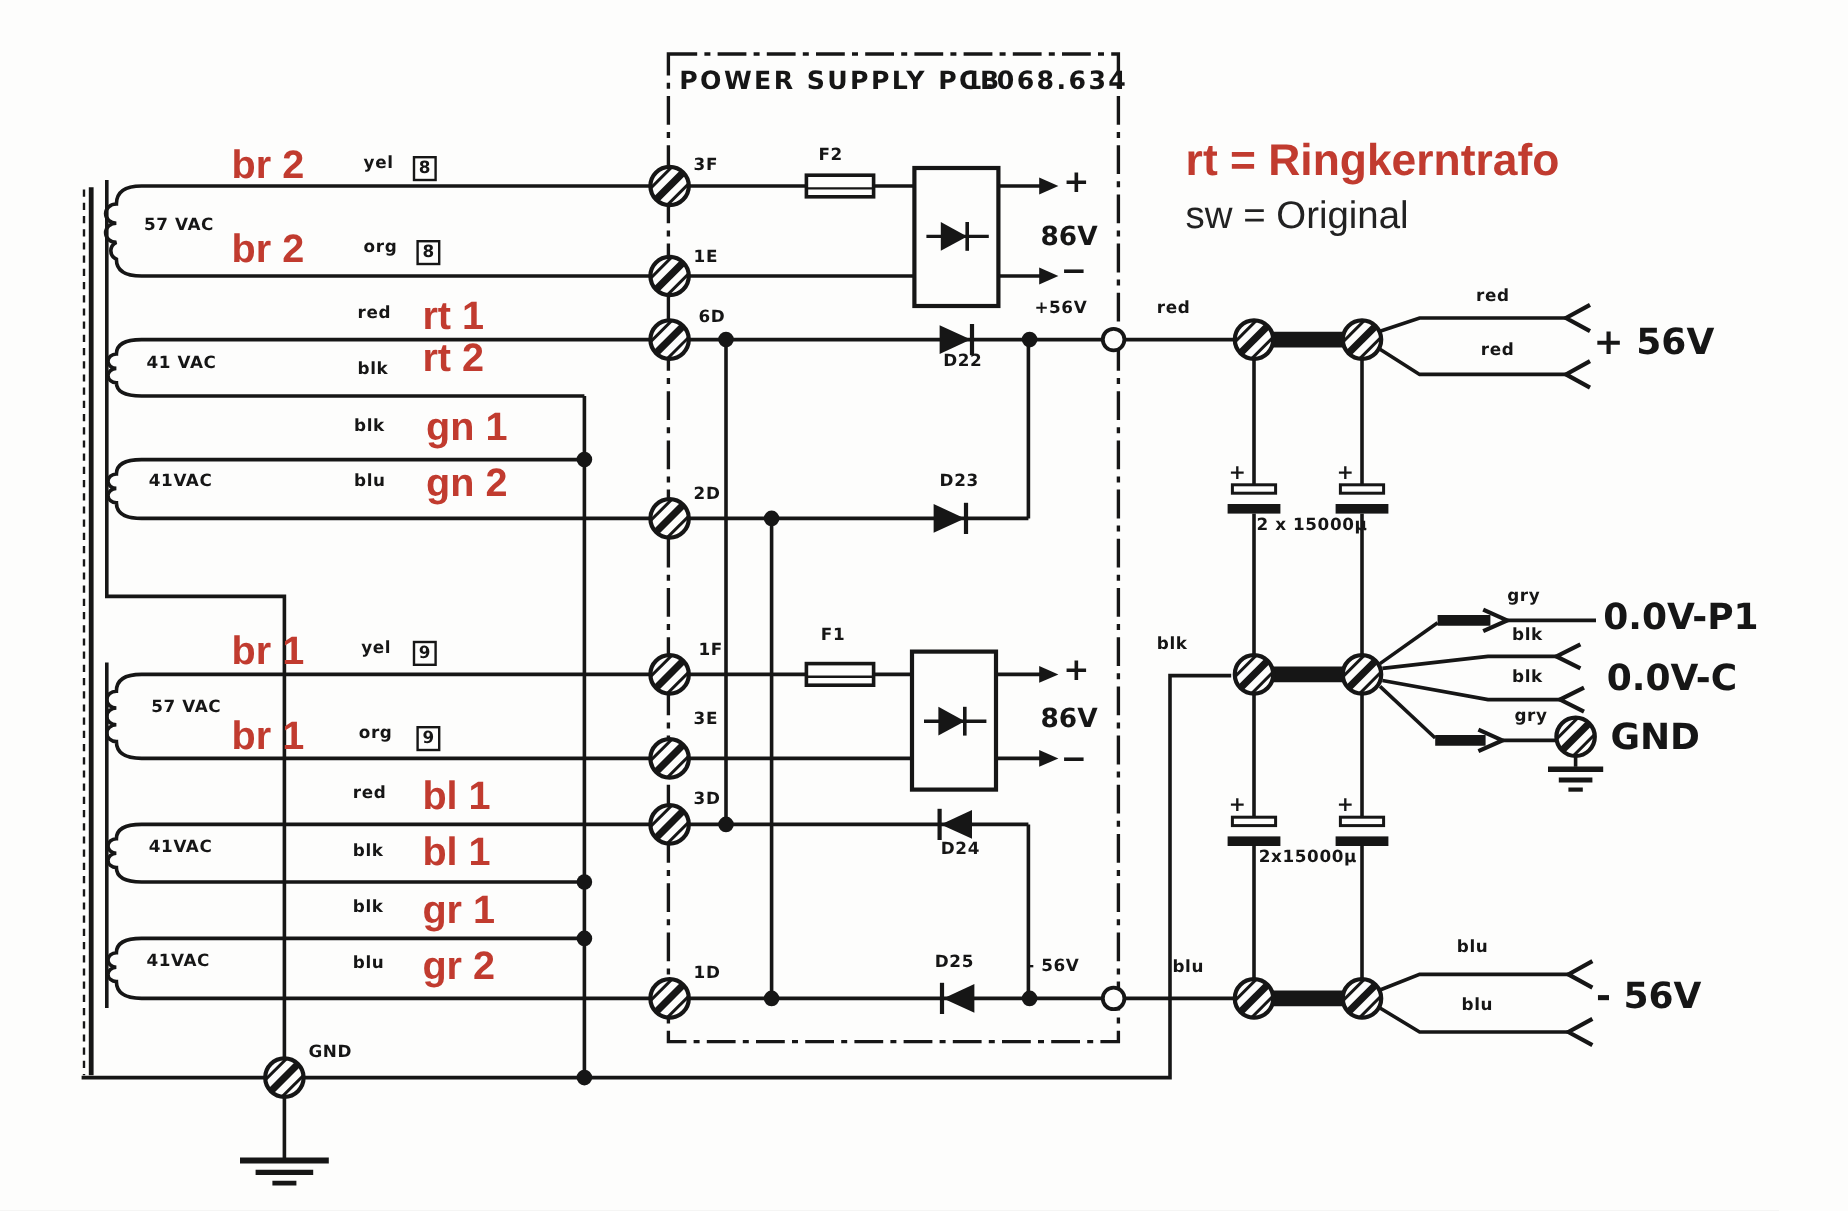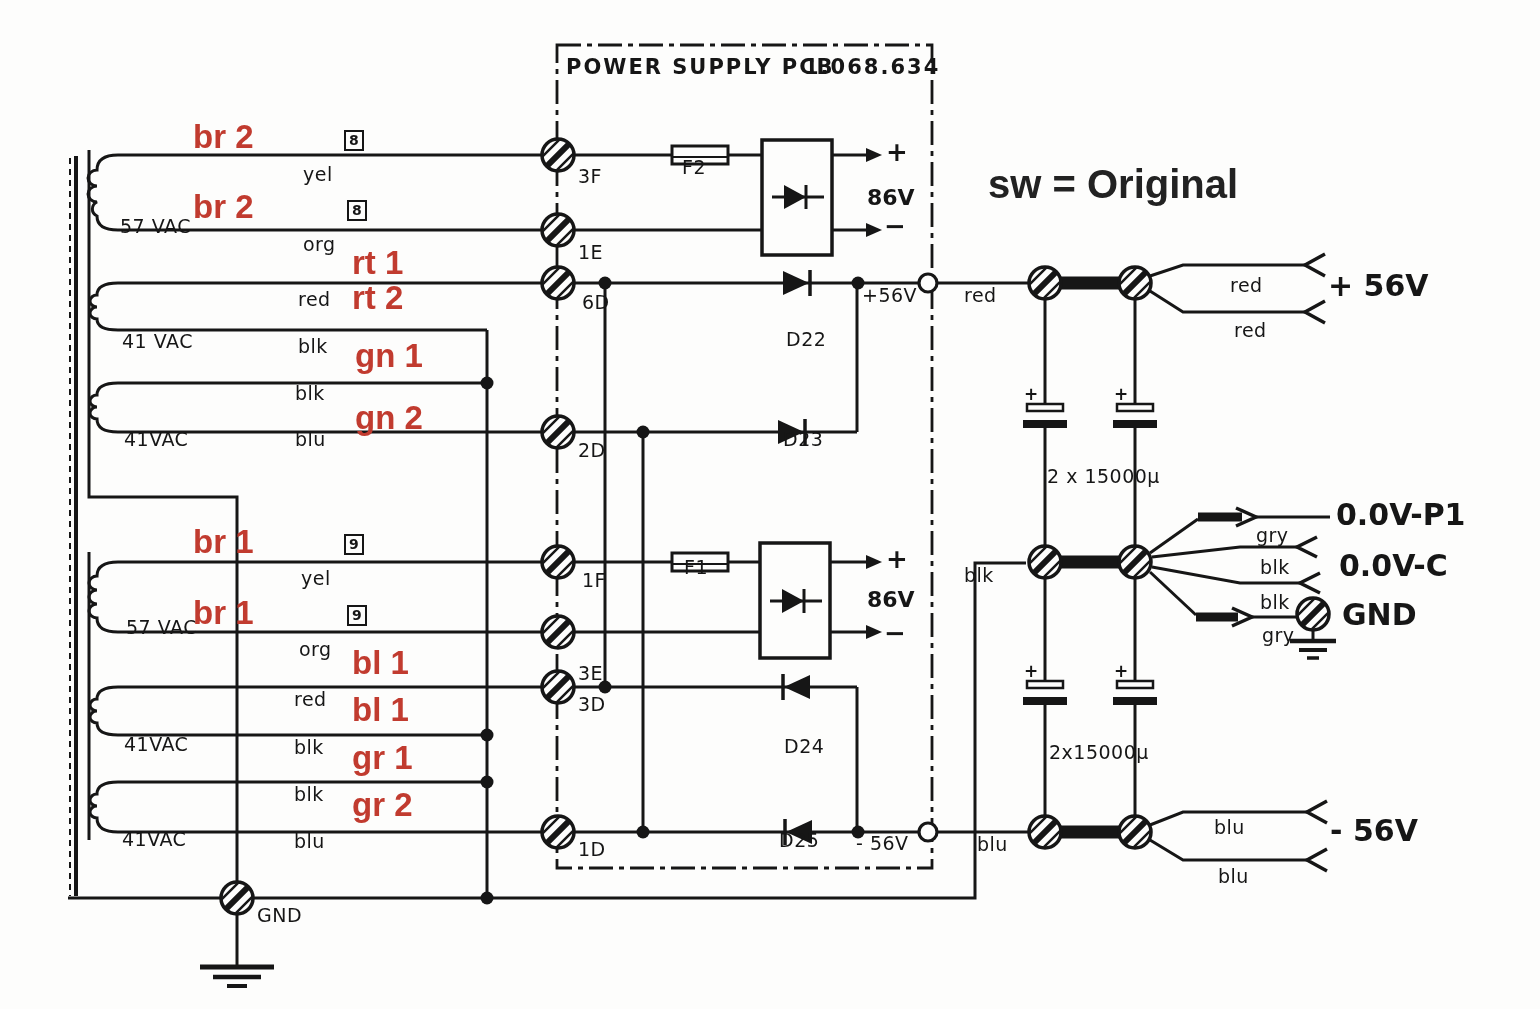--- a/index.html
+++ b/index.html
@@ -1,26 +1,26 @@
 <!DOCTYPE html>
 <html><head>
 <meta charset="utf-8">
 <style>
   html,body{margin:0;padding:0;background:#e8e8e8;}
   #stage{position:relative;width:1540px;height:1009px;background:#fdfdfc;overflow:hidden;
          font-family:"DejaVu Sans",sans-serif;}
   svg{position:absolute;left:0;top:0;}
   .lb{position:absolute;white-space:nowrap;color:#161616;font-family:"DejaVu Sans",sans-serif;line-height:1.1;}
-  .hw{font-size:19px;font-weight:400;letter-spacing:.5px;margin-top:35px;}
+  .hw{font-size:14px;font-weight:700;letter-spacing:.5px;}
   .t-title{font-size:21px;font-weight:700;letter-spacing:2px;}
   .v86{font-size:22px;font-weight:600;}
   .sign{font-size:26px;font-weight:700;}
   .red-note{font-family:"Liberation Sans",sans-serif;font-size:33px;font-weight:700;color:#c13b2f;}
   .legend1{font-family:"Liberation Sans",sans-serif;font-size:37px;font-weight:700;color:#c13b2f;}
-  .legend2{font-family:"Liberation Sans",sans-serif;font-size:40px;font-weight:700;color:#222;}
+  .legend2{font-family:"Liberation Sans",sans-serif;font-size:32px;font-weight:400;color:#222;}
   .tagbox{font-size:14px;font-weight:700;border:2px solid #161616;padding:0 3px;line-height:17px;}
   .cap-plus{font-size:17px;font-weight:700;}
   .out-lb{font-size:30px;font-weight:600;}
 </style>
 </head>
 <body>
 
 <div id="stage">
 
   <svg width="1540" height="1009" viewBox="0 0 1540 1009" stroke="#161616" fill="none" stroke-width="3">
@@ -223,28 +223,29 @@
       <use href="#term" transform="translate(1135,562)"></use>
       <use href="#term" transform="translate(1045,832)"></use>
       <use href="#term" transform="translate(1135,832)"></use>
       <use href="#term" transform="translate(1313,614)"></use>
     </g>
   </svg>
 
   <span class="lb t-title" style="left:566px;top:56px">POWER SUPPLY PCB</span>
   <span class="lb t-title" style="left:804px;top:56px">1.068.634</span>
 
+  <span class="lb legend1" style="left:988px;top:114px">rt = Ringkerntrafo</span>
   <span class="lb legend2" style="left:988px;top:162px">sw = Original</span>
 
   <span class="lb hw" style="left:578px;top:131px">3F</span>
   <span class="lb hw" style="left:578px;top:207px">1E</span>
   <span class="lb hw" style="left:582px;top:257px">6D</span>
   <span class="lb hw" style="left:578px;top:405px">2D</span>
   <span class="lb hw" style="left:582px;top:535px">1F</span>
-  <span class="lb hw" style="left:578px;top:628px">3E</span>
+  <span class="lb hw" style="left:578px;top:592px">3E</span>
   <span class="lb hw" style="left:578px;top:659px">3D</span>
   <span class="lb hw" style="left:578px;top:804px">1D</span>
 
   <span class="lb hw" style="left:682px;top:122px">F2</span>
   <span class="lb hw" style="left:684px;top:522px">F1</span>
   <span class="lb hw" style="left:786px;top:294px">D22</span>
   <span class="lb hw" style="left:783px;top:394px">D23</span>
   <span class="lb hw" style="left:784px;top:701px">D24</span>
   <span class="lb hw" style="left:779px;top:795px">D25</span>
 
@@ -291,21 +292,21 @@
   <span class="lb tagbox" style="left:344px;top:130px">8</span>
   <span class="lb tagbox" style="left:347px;top:200px">8</span>
   <span class="lb tagbox" style="left:344px;top:534px">9</span>
   <span class="lb tagbox" style="left:347px;top:605px">9</span>
 
   <span class="lb red-note" style="left:193px;top:119px">br 2</span>
   <span class="lb red-note" style="left:193px;top:189px">br 2</span>
   <span class="lb red-note" style="left:352px;top:245px">rt 1</span>
   <span class="lb red-note" style="left:352px;top:280px">rt 2</span>
   <span class="lb red-note" style="left:355px;top:338px">gn 1</span>
-  <span class="lb red-note" style="left:355px;top:400px">gn 2</span>
+  <span class="lb red-note" style="left:355px;top:384px">gn 2</span>
   <span class="lb red-note" style="left:193px;top:524px">br 1</span>
   <span class="lb red-note" style="left:193px;top:595px">br 1</span>
   <span class="lb red-note" style="left:352px;top:645px">bl 1</span>
   <span class="lb red-note" style="left:352px;top:692px">bl 1</span>
   <span class="lb red-note" style="left:352px;top:740px">gr 1</span>
   <span class="lb red-note" style="left:352px;top:787px">gr 2</span>
 
   <span class="lb hw" style="left:257px;top:870px">GND</span>
 
   <span class="lb hw" style="left:1230px;top:240px">red</span>

